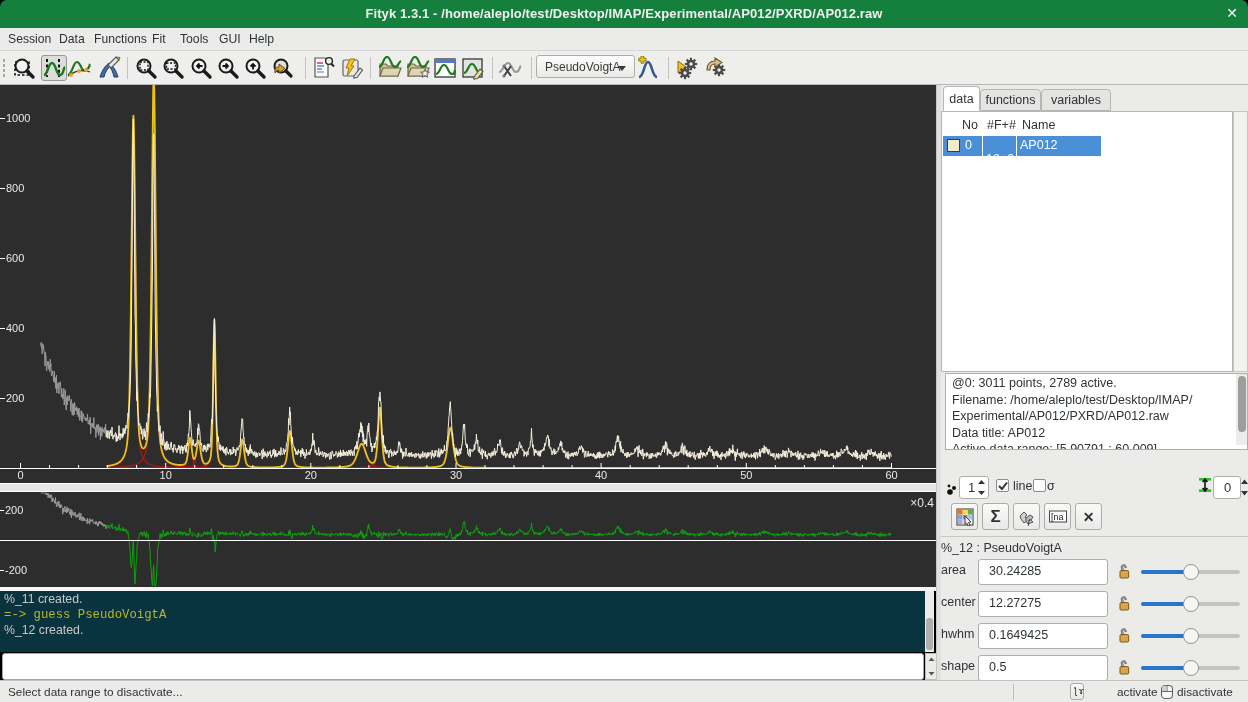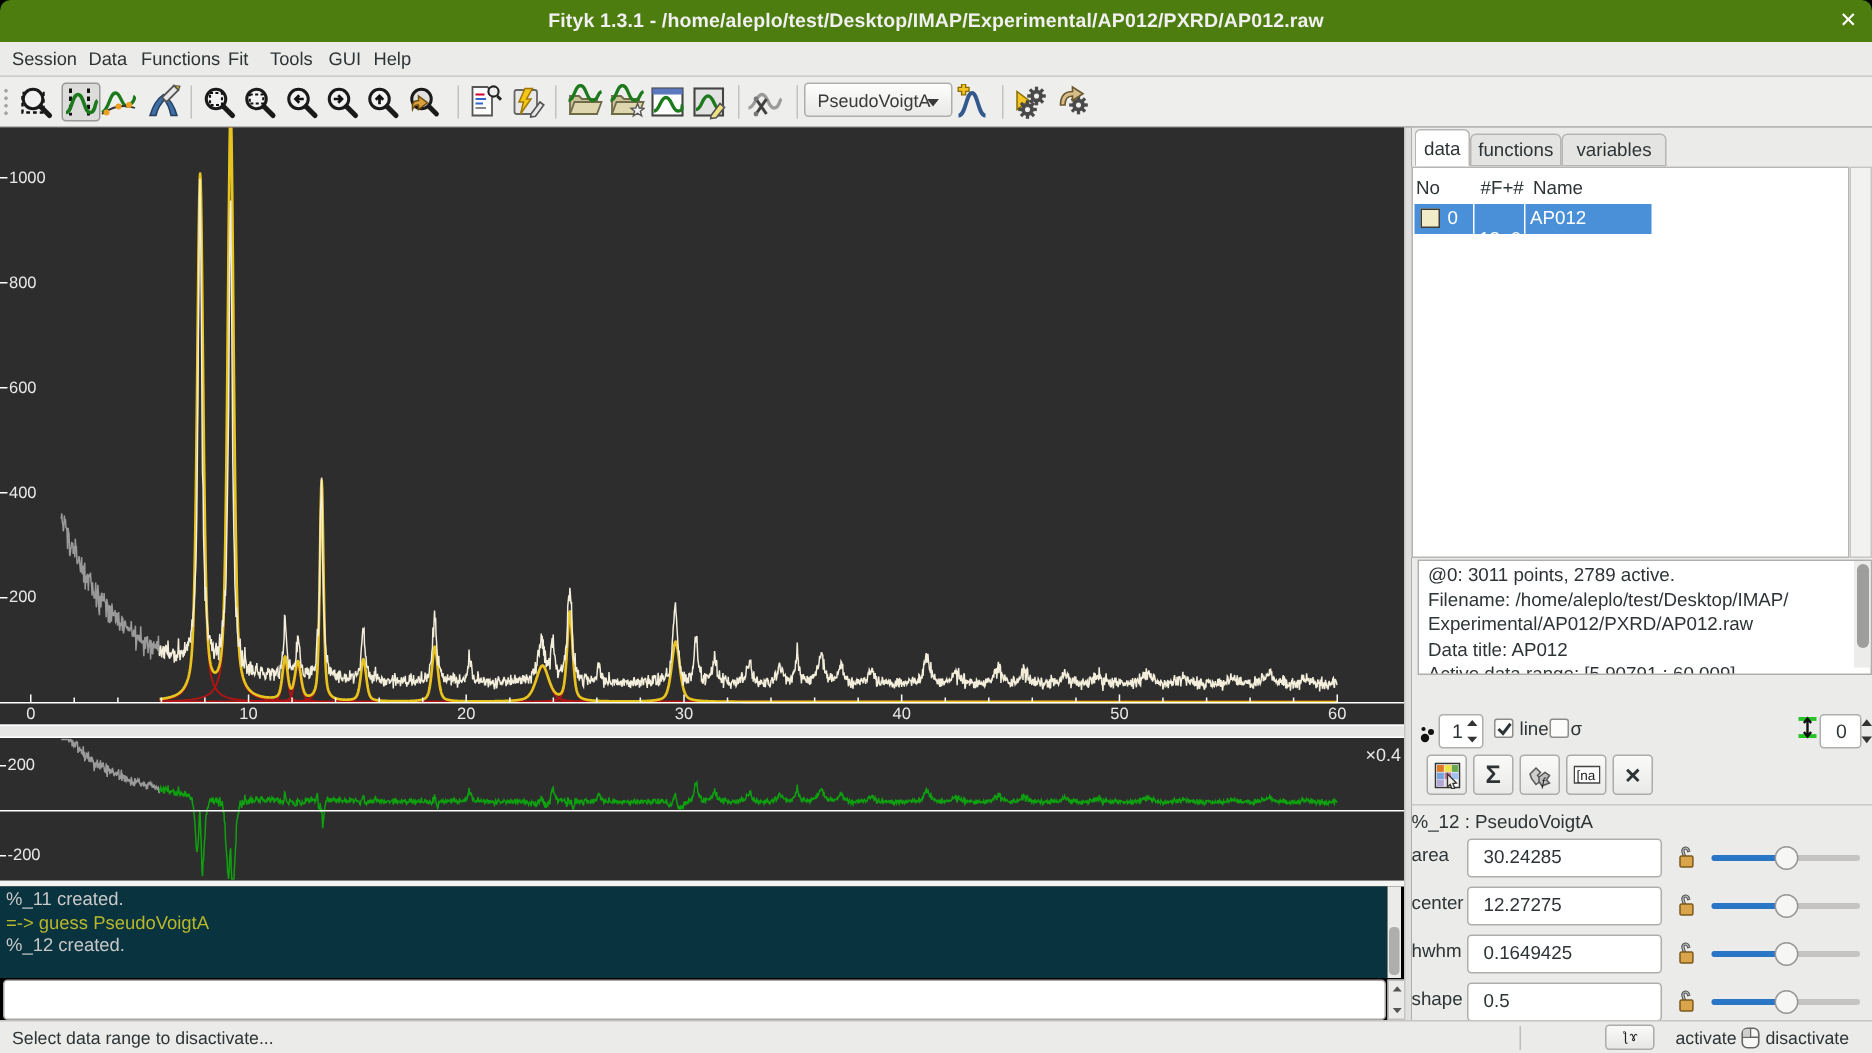--- a/index.html
+++ b/index.html
@@ -1,35 +1,35 @@
 <!DOCTYPE html>
 <html><head><meta charset="utf-8"><style>
 * { margin:0; padding:0; box-sizing:border-box; }
 body { width:1248px; height:702px; background:#000; font-family:"Liberation Sans",sans-serif; overflow:hidden; position:relative; }
-.titlebar { position:absolute; left:0; top:0; width:1248px; height:28px; background:#4d7c0f; border-radius:7px 7px 0 0; }
+.titlebar { position:absolute; left:0; top:0; width:1248px; height:28px; background:#15803d; border-radius:7px 7px 0 0; }
 .titlebar .t { position:absolute; width:100%; text-align:center; top:6px; font-size:13px; font-weight:bold; color:#f0f0f0; letter-spacing:0.1px; }
 .titlebar .x { position:absolute; right:10px; top:5px; color:#fff; font-size:14px; }
 .menubar { position:absolute; left:0; top:28px; width:1248px; height:23px; background:#ebebe9; border-bottom:1px solid #d8d6d4; }
 .menubar span { position:absolute; top:4px; font-size:12.2px; color:#2e3436; }
 .toolbar { position:absolute; left:0; top:51px; width:1248px; height:34px; background:#eeeeec; border-bottom:1px solid #bab8b6; }
 .grip { position:absolute; left:2px; top:7px; width:4px; height:20px;
   background:radial-gradient(circle 1.5px, #a8a8a8 1.2px, transparent 1.3px) 0 0/4px 5px repeat-y; }
 .tbi { position:absolute; top:4px; width:26px; height:26px; display:flex; align-items:center; justify-content:center; }
 .tbi.pressed { background:#dcdcda; border:1px solid #9a9896; border-radius:3px; }
 .tsep { position:absolute; top:6px; width:1px; height:22px; background:#c4c2c0; }
 .combo { position:absolute; background:linear-gradient(#fdfdfd,#e9e9e7); border:1px solid #b0aeac; border-radius:3px; }
 .combo span { position:absolute; left:8px; top:4px; font-size:12px; color:#3a3a3a; }
 .combo i { position:absolute; right:8px; top:10px; width:0; height:0; border:4px solid transparent; border-top:5px solid #3a3a3a; border-bottom:none; }
 .plotwrap { position:absolute; left:0; top:85px; width:936px; height:398px; background:#2d2d2d; }
 .sash1 { position:absolute; left:0; top:483px; width:936px; height:9px; background:#e6e6e4; border-top:1px solid #fff; border-bottom:1px solid #fff; }
 .auxwrap { position:absolute; left:0; top:492px; width:936px; height:95px; background:#2d2d2d; }
 .sash2 { position:absolute; left:0; top:587px; width:936px; height:4px; background:#f4f4f2; }
 .console { position:absolute; left:0; top:591px; width:925px; height:61px; background:#0a3340; font-size:12.3px; padding:1px 4px; }
 .console div { height:15.6px; line-height:15.6px; color:#c8c8c8; }
-.console .y { color:#b8b82a; }
+.console .y { color:#b8b82a;font-family:Liberation Mono, monospace; }
 .conscroll { position:absolute; left:925px; top:591px; width:9px; height:61px; background:#ebebe9; }
 .conthumb { position:absolute; left:1px; top:27px; width:7px; height:32px; background:#aeaeac; border-radius:3px; }
 .axl { font-family:"Liberation Sans",sans-serif; font-size:11px; fill:#e8e8e8; }
 .inputbox { position:absolute; left:2px; top:653px; width:922px; height:27px; background:#fff; border:1px solid #a8a6a4; border-radius:3px; }
 .inscroll { position:absolute; left:925px; top:653px; width:13px; height:27px; background:#ebebe9; border:1px solid #c0bebc; }
 .statusbar { position:absolute; left:0; top:680px; width:1248px; height:22px; background:#ebebe9; border-top:1px solid #c6c4c2; font-size:11.8px; color:#2e3436; }
 .vsash { position:absolute; left:936px; top:85px; width:5px; height:595px; background:#e0e0de; border-left:1px solid #c8c6c4; }
 .sidebar { position:absolute; left:941px; top:85px; width:307px; height:595px; background:#ebebe9; font-size:12.5px; color:#2e3436; }
 .tab { position:absolute; top:4px; height:22px; border:1px solid #b8b6b4; border-radius:4px 4px 0 0; background:#e4e4e2; text-align:center; line-height:21px; }
 .tab.active { background:#fff; border-bottom:1px solid #fff; top:1px; height:25px; line-height:24px; }
@@ -371,21 +371,21 @@
 </div>
 
 <div class="vsash"></div>
 
 <div class="sidebar">
   <div class="tab active" style="left:2px;width:37px">data</div>
   <div class="tab" style="left:39px;width:61px">functions</div>
   <div class="tab" style="left:100px;width:70px">variables</div>
   <div class="listarea">
     <div class="hdr">
-        <span style="left:2px;top:6px">No</span>
+        <span style="left:20px;top:6px">No</span>
         <span style="left:45px;top:6px">#F+#</span>
         <span style="left:80px;top:6px">Name</span>
       </div>
     <div class="selrow">
       <div style="position:absolute;left:4px;top:3px;width:13px;height:13px;background:#f2ebc8;border:1.5px solid #3c3c3c"></div>
       <span style="position:absolute;left:22px;top:2px">0</span>
       <div style="position:absolute;left:39px;top:0;width:1px;height:20px;background:#fff"></div>
       <span style="position:absolute;left:43px;top:16px">12+0</span>
       <div style="position:absolute;left:73px;top:0;width:1px;height:20px;background:#fff"></div>
       <span style="position:absolute;left:77px;top:2px">AP012</span>
@@ -520,21 +520,21 @@
 <div class="slider" style="top:127px">
         <div class="sfill"></div>
         <div class="sthumb"></div>
       </div>
     </div>
 </div>
 
 <div class="statusbar">
   <span style="position:absolute;left:8px;top:4px">Select data range to disactivate...</span>
   <div style="position:absolute;left:1013px;top:3px;width:1px;height:16px;background:#c0bebc"></div>
-  <div style="position:absolute;left:1070px;top:2px;width:33px;height:17px;background:linear-gradient(#fafaf8,#e7e7e5);border:1px solid #aeacaa;border-radius:3px;text-align:center"><svg width="16" height="12" viewBox="0 0 16 12">
+  <div style="position:absolute;left:1070px;top:2px;width:14px;height:17px;background:linear-gradient(#fafaf8,#e7e7e5);border:1px solid #aeacaa;border-radius:3px;text-align:center"><svg width="16" height="12" viewBox="0 0 16 12">
         <text x="2" y="10" font-size="9" font-family="Liberation Mono" fill="#222">ƪɤ</text>
       </svg></div>
   <span style="position:absolute;left:1117px;top:4px">activate</span>
   <div style="position:absolute;left:1160px;top:3px"><svg width="14" height="16" viewBox="0 0 14 16">
         <rect x="1.5" y="1.5" width="11" height="13" rx="3.5" fill="#f8f8f6" stroke="#666" stroke-width="1.1"></rect>
         <line x1="7" y1="1.5" x2="7" y2="7.5" stroke="#666" stroke-width="1"></line>
         <line x1="1.5" y1="7.5" x2="12.5" y2="7.5" stroke="#666" stroke-width="1"></line>
         <path d="M2 3 A 5 5 0 0 1 6.5 2 L6.5 7 L2 7 Z" fill="#cfcfcd"></path>
       </svg></div>
   <span style="position:absolute;left:1177px;top:4px">disactivate</span>

